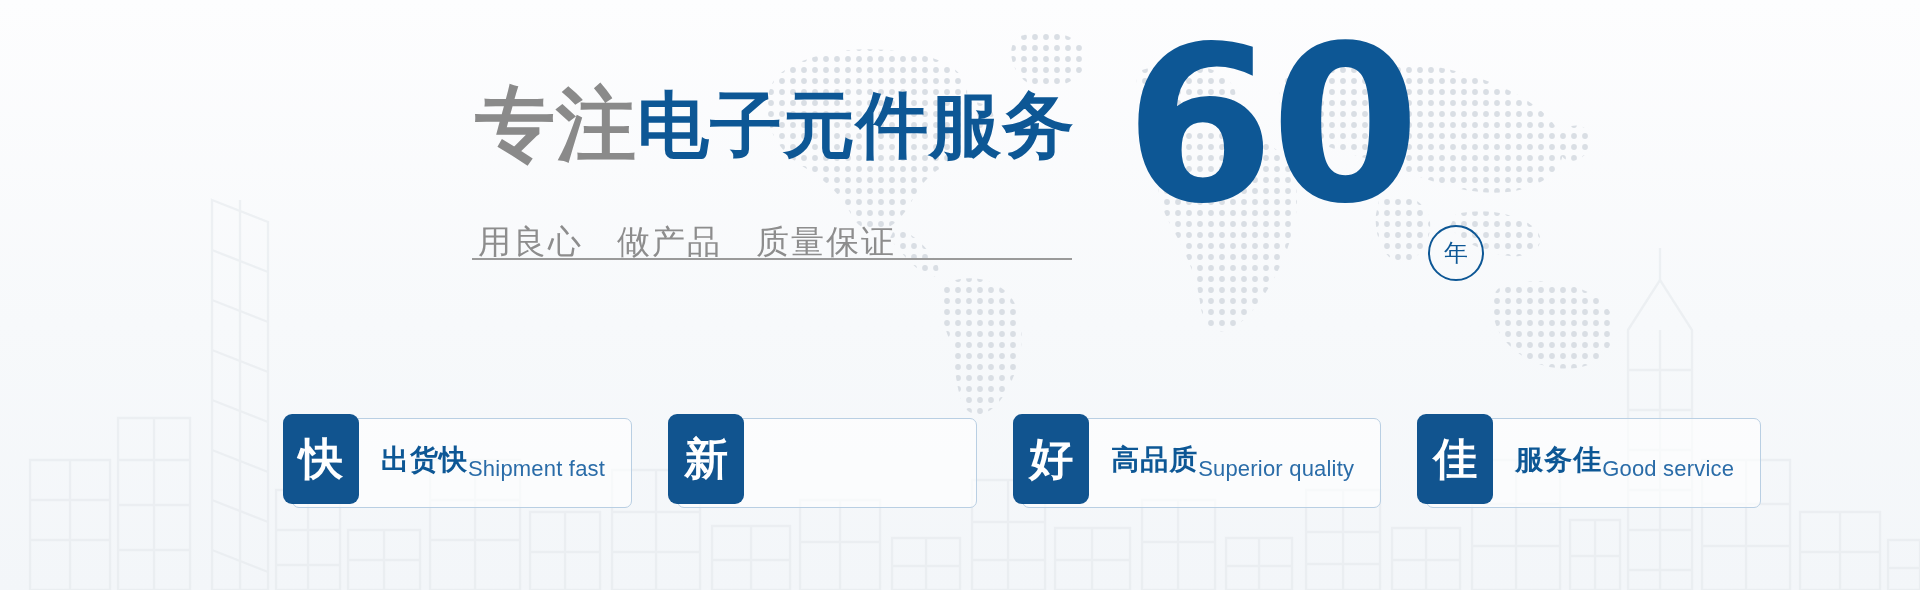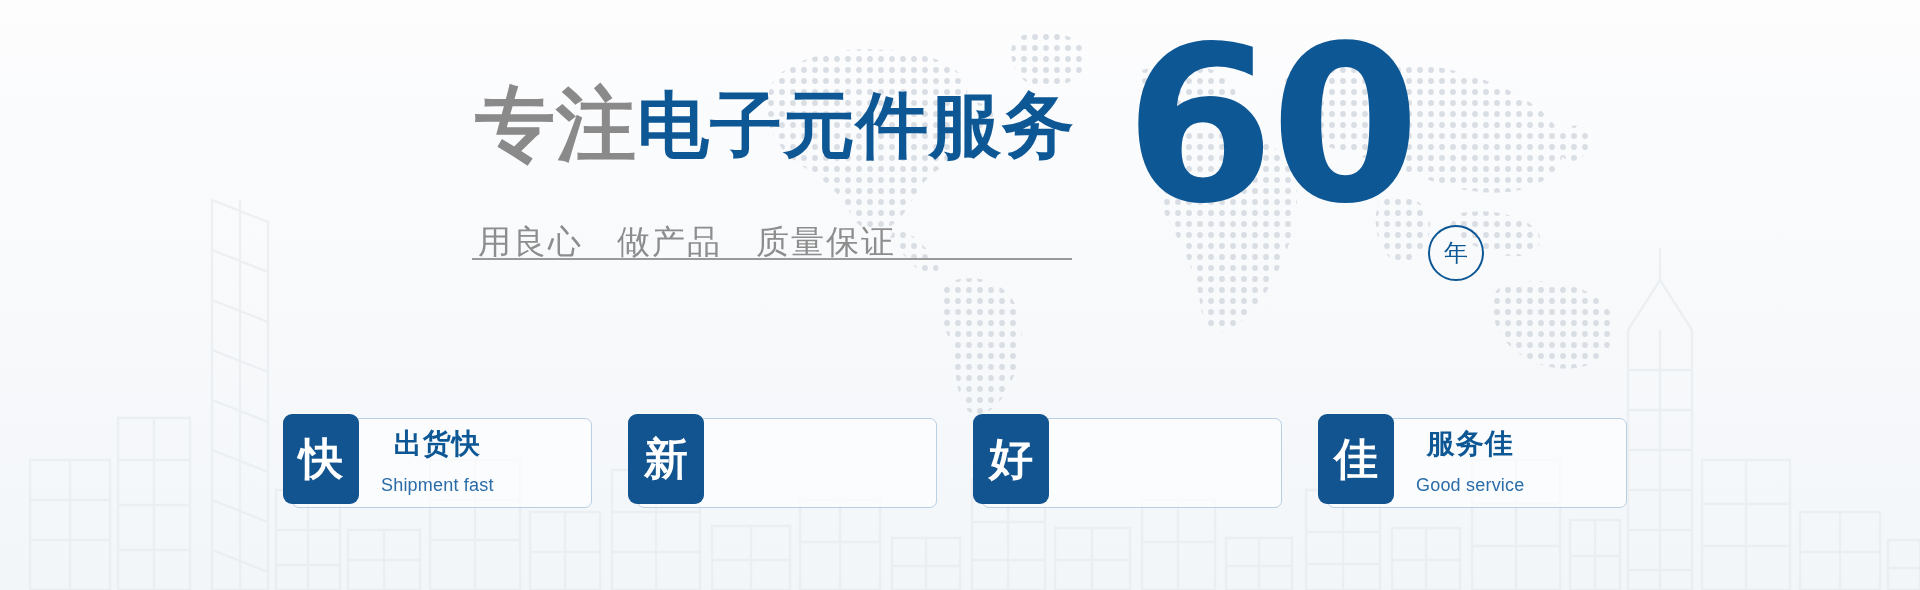--- a/index.html
+++ b/index.html
@@ -92,27 +92,27 @@
     width:76px; height:90px;
     flex:0 0 76px;
     margin-left:-10px; margin-top:-8px;
     background:#11548f;
     border-radius:9px;
     color:#ffffff;
     font-size:44px; font-weight:700;
     display:flex; align-items:center; justify-content:center;
     font-family:"DejaVu Sans","Liberation Sans",sans-serif;
   }
-  .card-text{ margin-left:22px; display:flex; flex-direction:column; justify-content:center;align-items:center; }
+  .card-text{ margin-left:22px; display:flex; flex-direction:row; justify-content:center; }
   .card-cn{
     font-size:28px; line-height:32px; font-weight:700;
     color:#0d5795; letter-spacing:1px; white-space:nowrap;
   }
   .card-en{
-    font-size:18px; line-height:26px; font-weight:400;
+    font-size:22px; line-height:26px; font-weight:400;
     color:#2a6ca8; letter-spacing:.2px; white-space:nowrap;
     margin-top:12px;
   }
 </style>
 </head>
 <body>
 
 <div class="banner">
 
   <svg class="worldmap" viewBox="0 0 980 420" preserveAspectRatio="none">
@@ -251,20 +251,24 @@
         <div class="card-en">Shipment fast</div>
       </div>
     </div>
 
     <div class="card">
       <div class="card-badge">新</div>
     </div>
 
     <div class="card">
       <div class="card-badge">好</div>
+      <div class="card-text">
+        <div class="card-cn">高品质</div>
+        <div class="card-en">Superior quality</div>
+      </div>
     </div>
 
     <div class="card">
       <div class="card-badge">佳</div>
       <div class="card-text">
         <div class="card-cn">服务佳</div>
         <div class="card-en">Good service</div>
       </div>
     </div>
 

